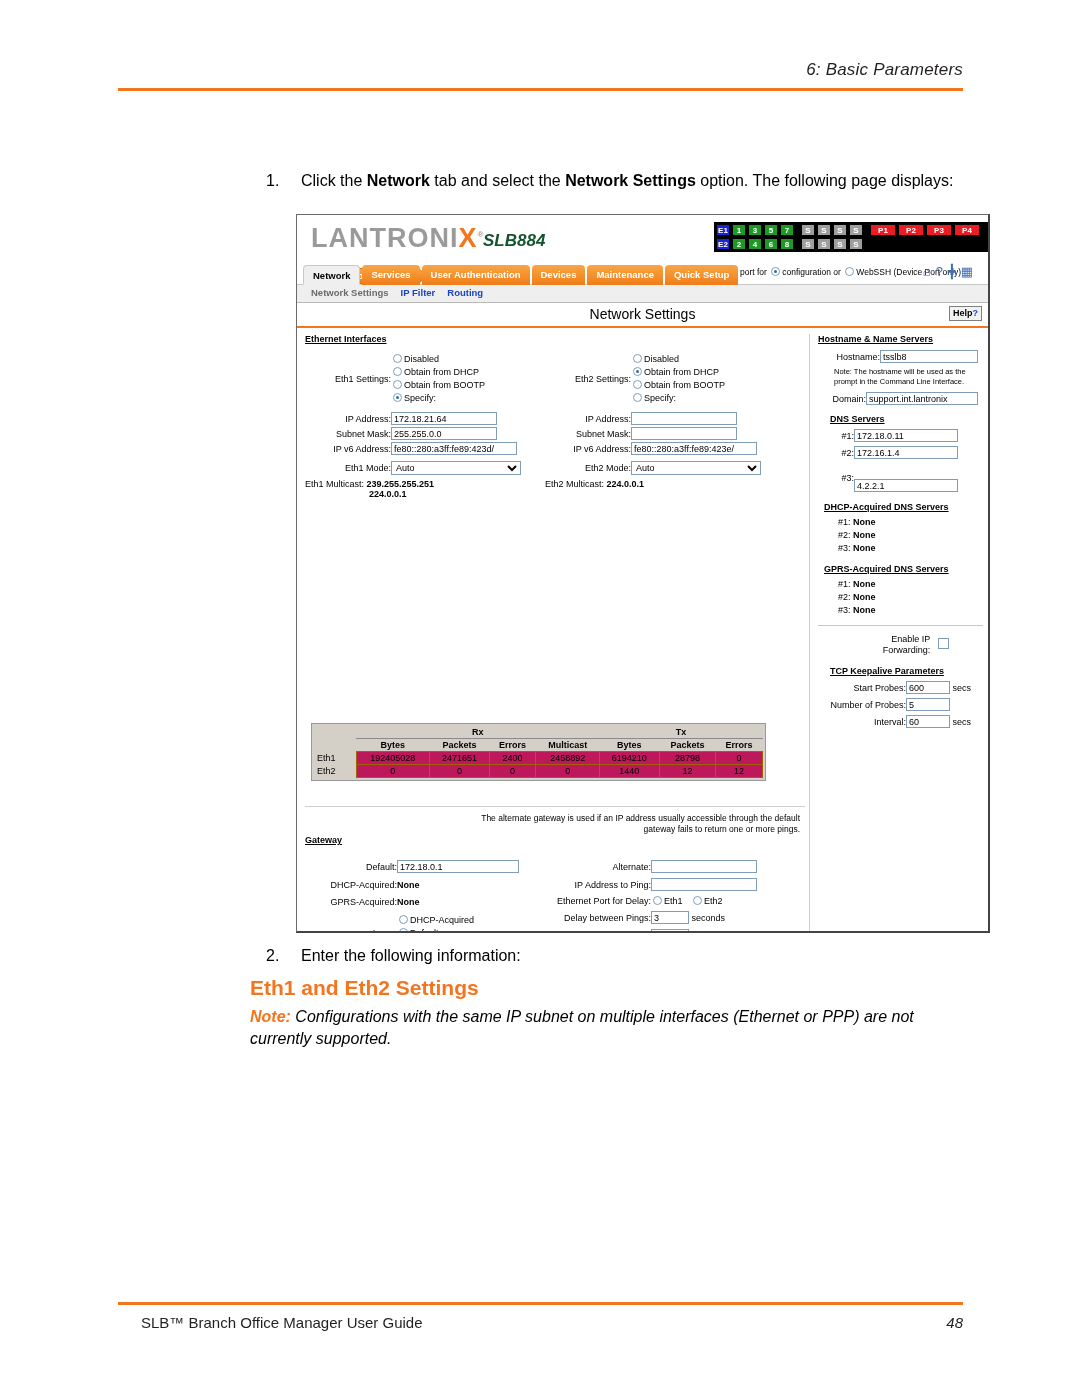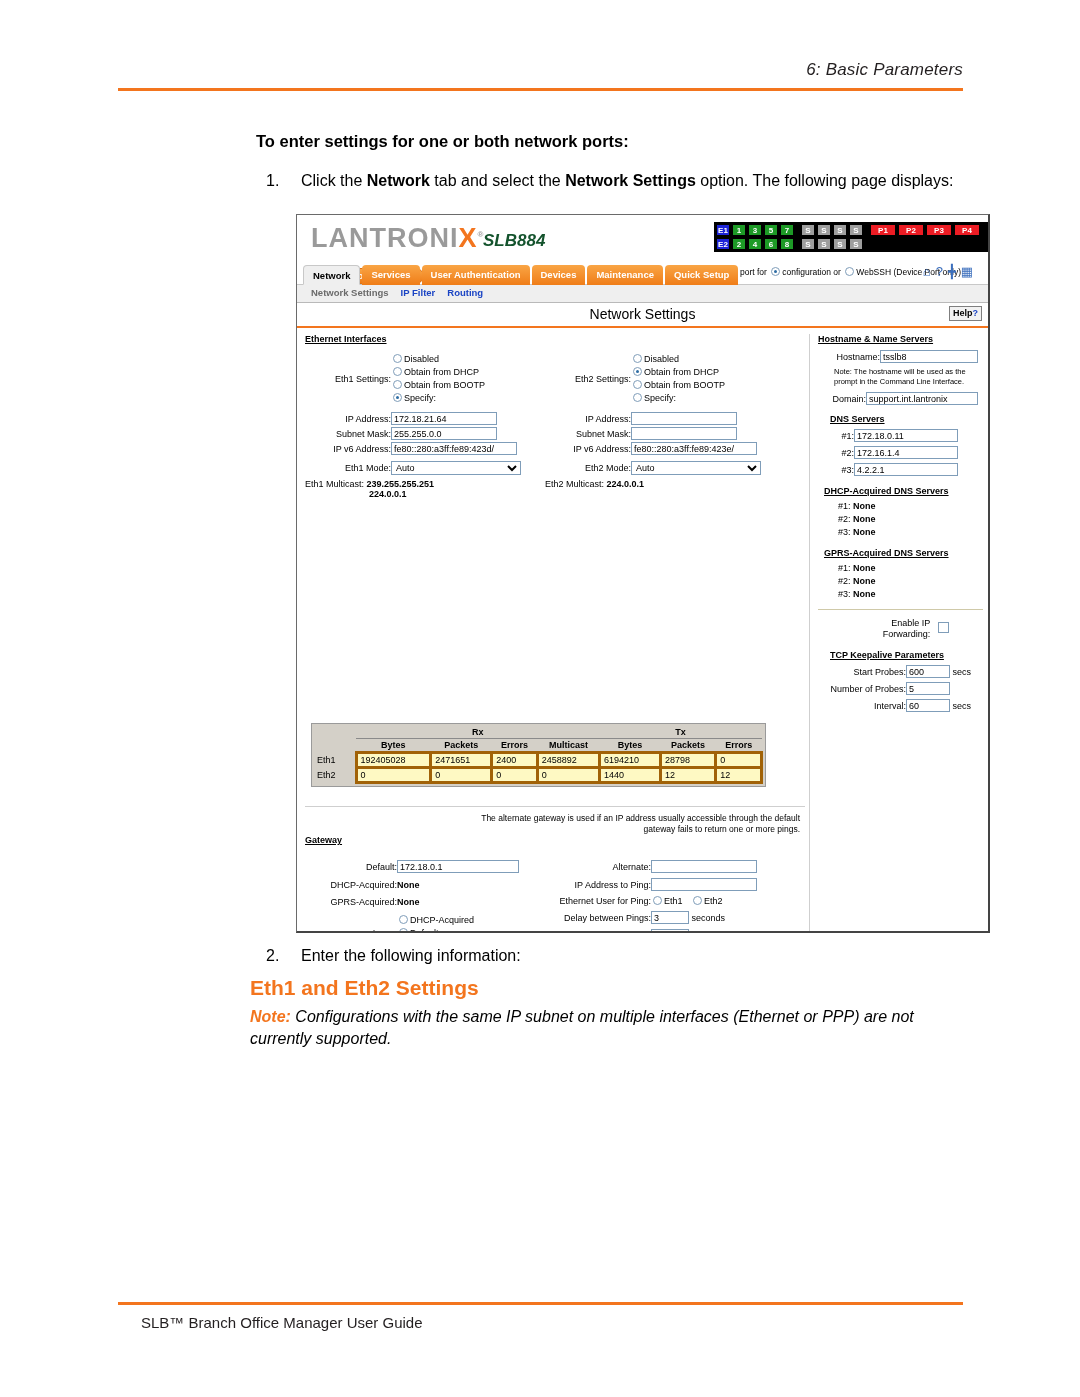--- a/index.html
+++ b/index.html
@@ -148,38 +148,37 @@
   
   .ethcol{position:absolute;top:18px;width:240px;}
   .ethL{left:0;}
   .ethR{left:240px;}
 
   
   .stats{position:absolute;left:14px;top:395px;width:455px;border:1px solid #9a9a9a;background:#d4d0c8;padding:2px;}
   table.st{border-collapse:collapse;width:100%;font-size:9px;background:#d4d0c8;}
   table.st th{font-weight:bold;text-align:center;padding:1px 3px;border:0;}
   table.st th.grp{border-bottom:1px solid #8a8a8a;}
-  table.st td{background:#fef9c3;border:3px solid #a16207;text-align:left;padding:1px 3px;}
+  table.st td{background:#be185d;border:1px solid #a16207;text-align:center;padding:1px 3px;}
   table.st td.rh{background:#d4d0c8;border:0;text-align:left;font-weight:normal;padding-right:4px;}
 
   
   .gw{position:absolute;left:8px;top:478px;width:500px;border-top:1px solid #cfcfcf;padding-top:24px;}
   .gw-note{position:absolute;left:150px;top:6px;width:345px;text-align:right;font-size:8.5px;line-height:11px;}
   .ckbox{display:inline-block;width:11px;height:11px;border:1px solid #7f9db9;background:#fff;vertical-align:-2px;}
   .divline{border-top:1px solid #cfc9a8;margin:8px 0;}
 </style>
 </head>
 <body>
 
 <div id="page">
 
   <div class="hdr-title">6: Basic Parameters</div>
   <div class="hdr-rule"></div>
 
-  <div class="h-bold">To enter settings for one or both network ports:</div>
 
   <div class="step step1">
     <span class="num">1.</span>
     <span class="txt">Click the <b>Network</b> tab and select the <b>Network Settings</b> option. The following page displays:</span>
   </div>
 
   <div id="shot">
 
     <div class="brand-row">
       <div class="logo"><span>LANTRONI</span><span class="x">X</span><span class="reg">®</span></div>
@@ -416,21 +415,21 @@
             <tbody>
                 <tr>
               <td class="lbl-r" style="width:110px">Alternate:</td>
               <td><input class="tb" style="width: 106px;" value=""></td>
             </tr>
             <tr>
               <td class="lbl-r" style="padding-top:4px">IP Address to Ping:</td>
               <td style="padding-top:4px"><input class="tb" style="width: 106px;" value=""></td>
             </tr>
             <tr>
-              <td class="lbl-r" style="padding-top:4px">Ethernet User for Ping:</td>
+              <td class="lbl-r" style="padding-top:4px">Ethernet Port for Delay:</td>
               <td style="padding-top:4px">
                 <span class="radio"></span><span>Eth1</span>
                 <span class="radio" style="margin-left:8px"></span><span>Eth2</span>
               </td>
             </tr>
             <tr>
               <td class="lbl-r" style="padding-top:4px">Delay between Pings:</td>
               <td style="padding-top:4px"><input class="tb" style="width: 38px;" value="3"> <span>seconds</span></td>
             </tr>
             <tr>
@@ -469,21 +468,21 @@
               <tr>
             <td class="lbl-r" style="width:24px">#1:</td>
             <td><input class="tb" style="width: 104px;" value="172.18.0.11"></td>
           </tr>
           <tr>
             <td class="lbl-r" style="padding-top:3px">#2:</td>
             <td style="padding-top:3px"><input class="tb" style="width: 104px;" value="172.16.1.4"></td>
           </tr>
           <tr>
             <td class="lbl-r" style="padding-top:3px">#3:</td>
-            <td style="padding-top:3px"><input class="tb" style="width: 104px;" value="4.2.2.1"></td>
+            <td style="padding-top:19px"><input class="tb" style="width: 104px;" value="4.2.2.1"></td>
           </tr>
         </tbody>
           </table>
 
         <div class="sec-title" style="margin:9px 0 4px 6px">DHCP-Acquired DNS Servers</div>
         <div style="margin-left:20px">
           <div style="font-size:9px;line-height:13px"><span>#1:</span> <b>None</b></div>
           <div style="font-size:9px;line-height:13px"><span>#2:</span> <b>None</b></div>
           <div style="font-size:9px;line-height:13px"><span>#3:</span> <b>None</b></div>
         </div>
@@ -530,14 +529,15 @@
   </div>
 
   <div class="sec-h">Eth1 and Eth2 Settings</div>
 
   <div class="note">
     <span class="lbl">Note:</span><span> Configurations with the same IP subnet on multiple interfaces (Ethernet or PPP) are not currently supported.</span>
   </div>
 
   <div class="ftr-rule"></div>
   <div class="ftr-left">SLB™ Branch Office Manager User Guide</div>
+  <div class="ftr-right">48</div>
 
 </div>
 
 </body></html>

